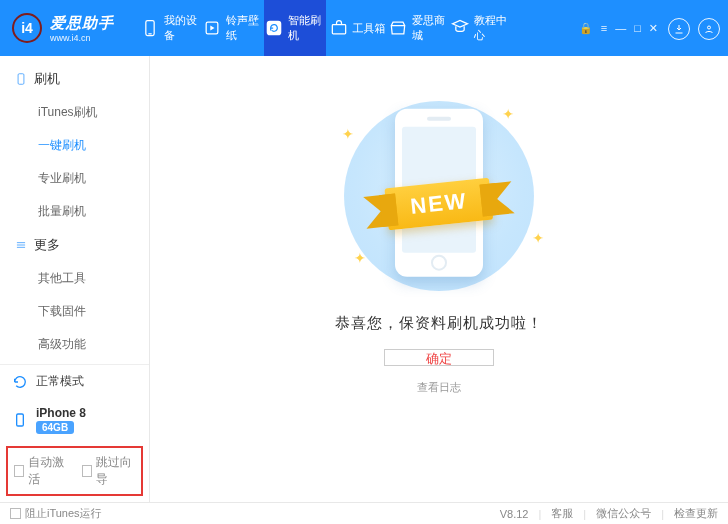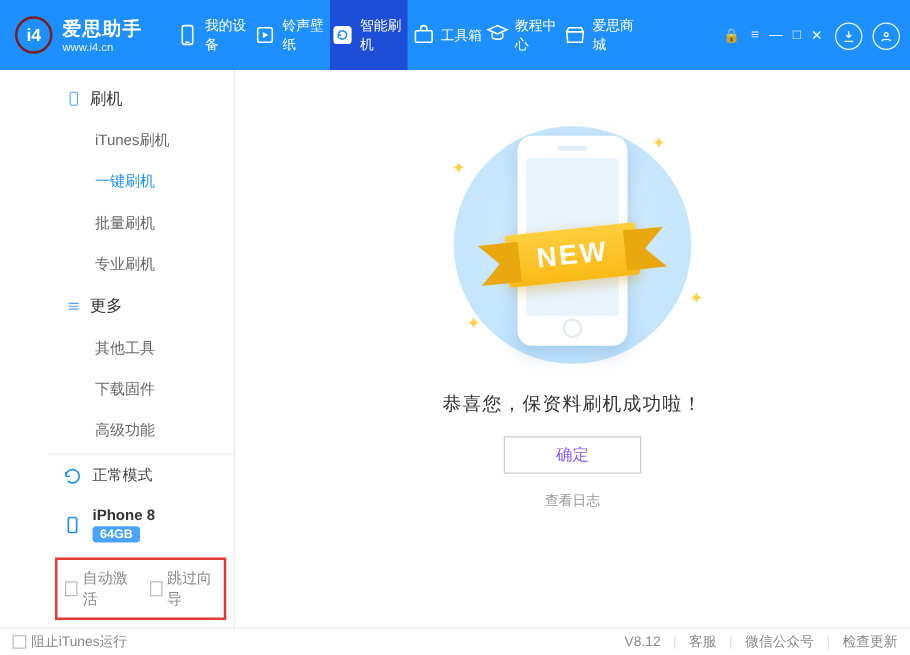--- a/index.html
+++ b/index.html
@@ -19,21 +19,21 @@
     align-items: center;
     padding-left: 12px;
     gap: 8px;
   }
   .brand-logo {
     width: 30px; height: 30px;
     border: 2px solid #7f1d1d; border-radius: 50%;
     display: flex; align-items: center; justify-content: center;
     font-weight: bold; font-size: 14px; color: #fff;
   }
-  .brand-text .cn { font-size: 15px; font-weight: bold; letter-spacing: 1px; }
+  .brand-text .cn { font-size: 15px; font-weight: bold; letter-spacing: 1px; font-style: italic; }
   .brand-text .en { font-size: 9px; opacity: .9; }
 
   .topnav { display: flex; align-items: stretch; }
   .topnav-item {
     width: 62px;
     display: flex; flex-direction: row;
     align-items: center; justify-content: center;
     gap: 4px; font-size: 11px; color: #fff;
     cursor: pointer;
   }
@@ -50,21 +50,21 @@
   .win-controls { display: flex; gap: 8px; font-size: 11px; }
   .win-controls span { cursor: pointer; opacity: .9; }
   .circ-btn {
     width: 22px; height: 22px; border: 1.5px solid rgba(255,255,255,.9);
     border-radius: 50%; display: flex; align-items: center; justify-content: center;
     cursor: pointer;
   }
   .circ-btn svg { width: 12px; height: 12px; stroke: #fff; fill: none; stroke-width: 2; }
 
   
-  .body { display: flex; height: 446px; padding-left: 38px; }
+  .body { display: flex; height: 446px; }
   .sidebar {
     width: 150px; border-right: 1px solid #e8e8e8;
     display: flex; flex-direction: column;
     font-size: 12px; color: #555;
   }
   .sb-scroll { flex: 1; overflow: hidden; padding-top: 6px; }
   .sb-group-header {
     display: flex; align-items: center; gap: 6px;
     padding: 8px 14px; font-size: 13px; color: #333;
   }
@@ -134,22 +134,22 @@
   .ribbon::before { left: -22px; border-left-color: transparent; }
   .ribbon::after  { right: -22px; border-right-color: transparent; }
   .spark { position: absolute; color: #ffd24d; font-size: 14px; }
   .s1 { top: 30px; left: 18px; } .s2 { top: 10px; right: 40px; }
   .s3 { bottom: 30px; left: 30px; } .s4 { bottom: 50px; right: 10px; }
 
   .success-text {
     margin-top: 18px; font-size: 15px; color: #333; letter-spacing: 1px;
   }
   .ok-btn {
-    margin-top: 16px; width: 110px; height: 30px;
-    border: 1px solid #ccc; background: #fff; color: #8b5cf6;
+    margin-top: 16px; width: 110px; height: 17px;
+    border: 1px solid #ccc; background: #fff; color: #ef4444;
     font-size: 13px; cursor: pointer;
   }
   .log-link {
     margin-top: 14px; font-size: 11px; color: #999; cursor: pointer;
   }
 
   
   .footer {
     height: 22px; border-top: 1px solid #e8e8e8;
     display: flex; align-items: center; font-size: 11px; color: #888;
@@ -205,34 +205,34 @@
           <svg viewBox="0 0 24 24">
             <rect x="4" y="8" width="16" height="11" rx="1"></rect>
             <path d="M9 8V6a3 3 0 0 1 6 0v2"></path>
           </svg>
         </span>
       <span>工具箱</span>
     </div>
     <div class="topnav-item">
       <span class="tni">
           <svg viewBox="0 0 24 24">
+            <path d="M4 9h16l-1 10H5z"></path>
+            <path d="M4 9l2-4h12l2 4"></path>
+          </svg>
+        </span>
+      <span>爱思商城</span>
+    </div>
+    <div class="topnav-item">
+      <span class="tni">
+          <svg viewBox="0 0 24 24">
             <path d="M3 7l9-4 9 4-9 4-9-4z"></path>
             <path d="M7 10v4c0 1 2.2 2 5 2s5-1 5-2v-4"></path>
           </svg>
         </span>
       <span>教程中心</span>
-    </div>
-    <div class="topnav-item">
-      <span class="tni">
-          <svg viewBox="0 0 24 24">
-            <path d="M4 9h16l-1 10H5z"></path>
-            <path d="M4 9l2-4h12l2 4"></path>
-          </svg>
-        </span>
-      <span>爱思商城</span>
     </div>
   </div>
 
   <div class="header-right">
     <div class="win-controls">
       <span>🔒</span>
       <span>≡</span>
       <span>—</span>
       <span>□</span>
       <span>✕</span>
@@ -259,22 +259,22 @@
     <div class="sb-scroll">
 
       <div class="sb-group-header">
         <svg viewBox="0 0 24 24">
             <rect x="7" y="3" width="10" height="18" rx="2"></rect>
           </svg>
         <span>刷机</span>
       </div>
       <div class="sb-item">iTunes刷机</div>
       <div class="sb-item active">一键刷机</div>
+      <div class="sb-item">专业刷机</div>
       <div class="sb-item">批量刷机</div>
-      <div class="sb-item">专业刷机</div>
 
       <div class="sb-group-header">
         <svg viewBox="0 0 24 24">
             <line x1="5" y1="8" x2="19" y2="8"></line>
             <line x1="5" y1="12" x2="19" y2="12"></line>
             <line x1="5" y1="16" x2="19" y2="16"></line>
           </svg>
         <span>更多</span>
       </div>
       <div class="sb-item">其他工具</div>

